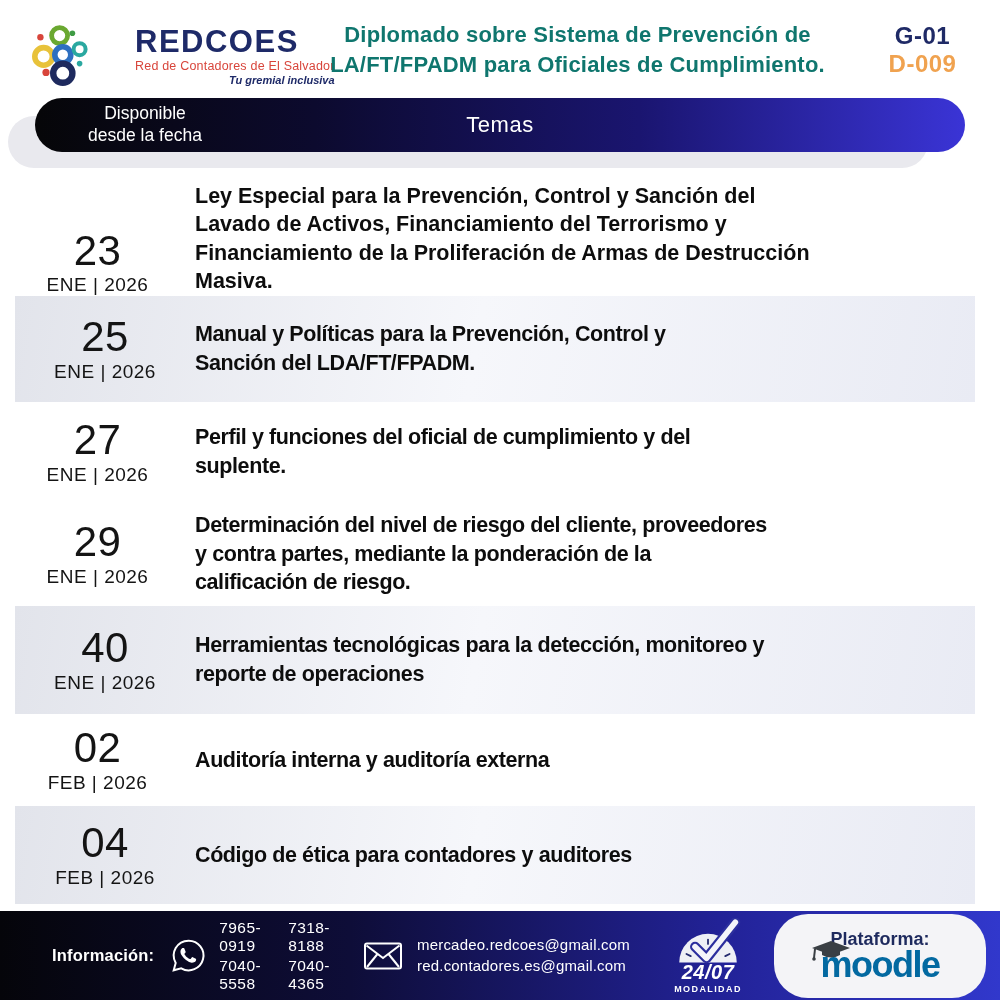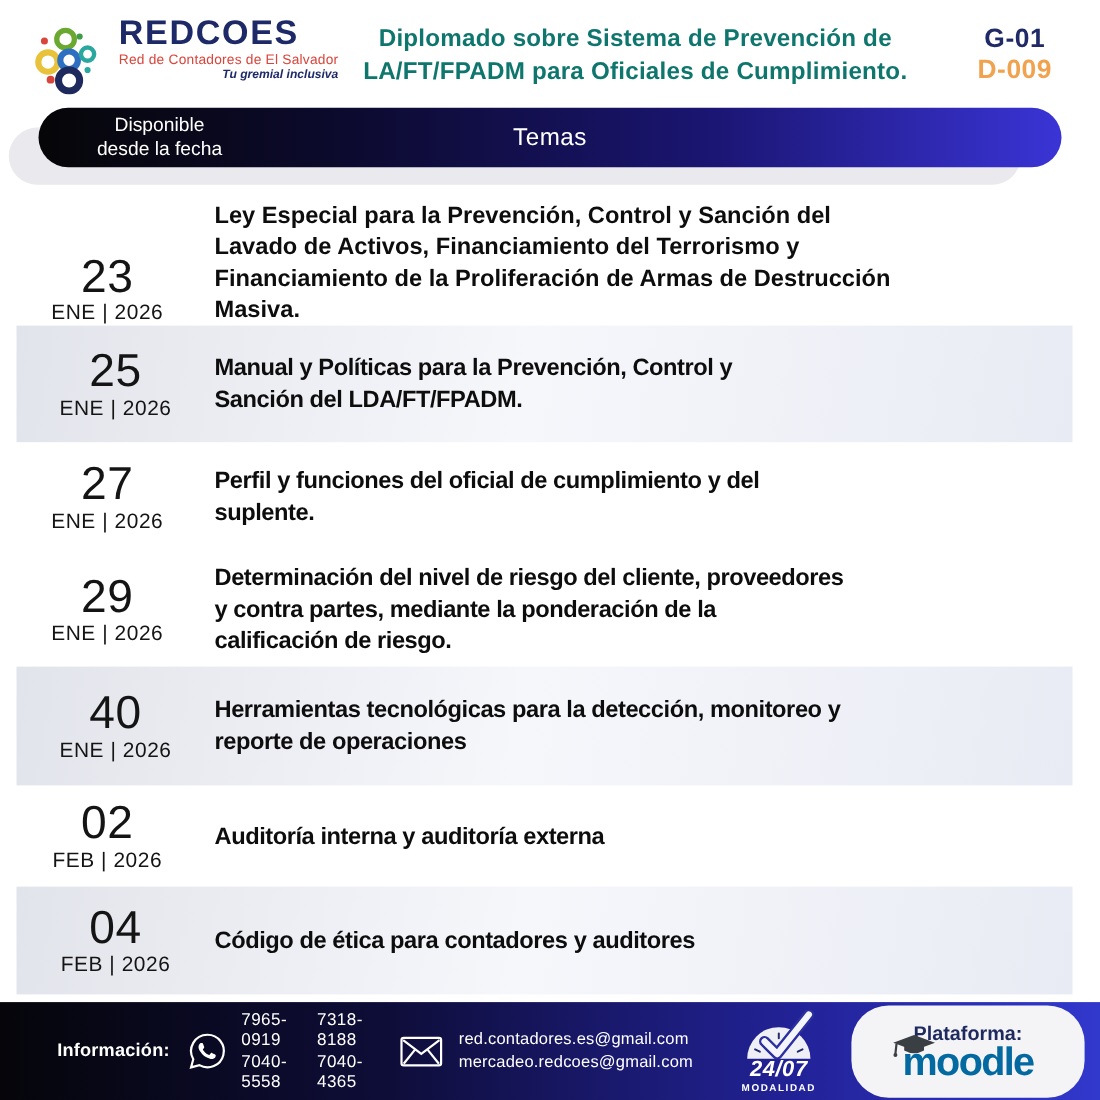--- a/index.html
+++ b/index.html
@@ -9,21 +9,21 @@
     background:#ffffff;
     position:relative;
     overflow:hidden;
   }
 
   
   .header {
     display:flex; align-items:center;
     padding:10px 30px 6px 30px; height:96px;
   }
-  .logo-block { display:flex; align-items:flex-start; width:250px; flex:0 0 auto; }
+  .logo-block { display:flex; align-items:flex-end; width:250px; flex:0 0 auto;gap:27px; }
   .logo-circles { width:72px; height:72px; flex:0 0 auto; margin-right:6px; }
   .logo-text { display:flex; flex-direction:column; align-items:flex-end; }
   .logo-name { font-size:31px; font-weight:bold; color:#1e2a68; letter-spacing:1.5px; line-height:1; align-self:flex-start; }
   .logo-sub { font-size:12.5px; color:#d8453b; letter-spacing:.2px; margin-top:2px; white-space:nowrap; }
   .logo-tag { font-size:11px; font-style:italic; font-weight:bold; color:#1e2a68; margin-top:1px; }
   .title-block { flex:1; text-align:center; }
   .main-title {
     font-size:22px; font-weight:bold; color:#0f766e;
     line-height:1.35; white-space:pre-line; letter-spacing:.2px;
   }
@@ -226,22 +226,22 @@
   </div>
 
   <svg class="mail-icon" viewBox="0 0 40 30">
     <rect x="2" y="2.5" width="36" height="25" rx="2" fill="none" stroke="#ffffff" stroke-width="2"></rect>
     <path d="M3.5 4.5 L20 17 L36.5 4.5" fill="none" stroke="#ffffff" stroke-width="2"></path>
     <path d="M4 26 L14.5 13" fill="none" stroke="#ffffff" stroke-width="2"></path>
     <path d="M36 26 L25.5 13" fill="none" stroke="#ffffff" stroke-width="2"></path>
   </svg>
 
   <div class="emails">
+    <div>mercadeo.redcoes@gmail.com</div>
     <div>red.contadores.es@gmail.com</div>
-    <div>mercadeo.redcoes@gmail.com</div>
   </div>
 
   <div class="badge-2407">
     <svg viewBox="0 0 100 64">
       <path d="M10 62 A40 40 0 0 1 90 62 Z" fill="#eef0f5"></path>
       <g stroke="#232a6e" stroke-width="2.5" stroke-linecap="round">
         <line x1="50" y1="30" x2="50" y2="36"></line>
         <line x1="31" y1="35" x2="34" y2="40"></line>
         <line x1="69" y1="35" x2="66" y2="40"></line>
         <line x1="20" y1="50" x2="26" y2="53"></line>

